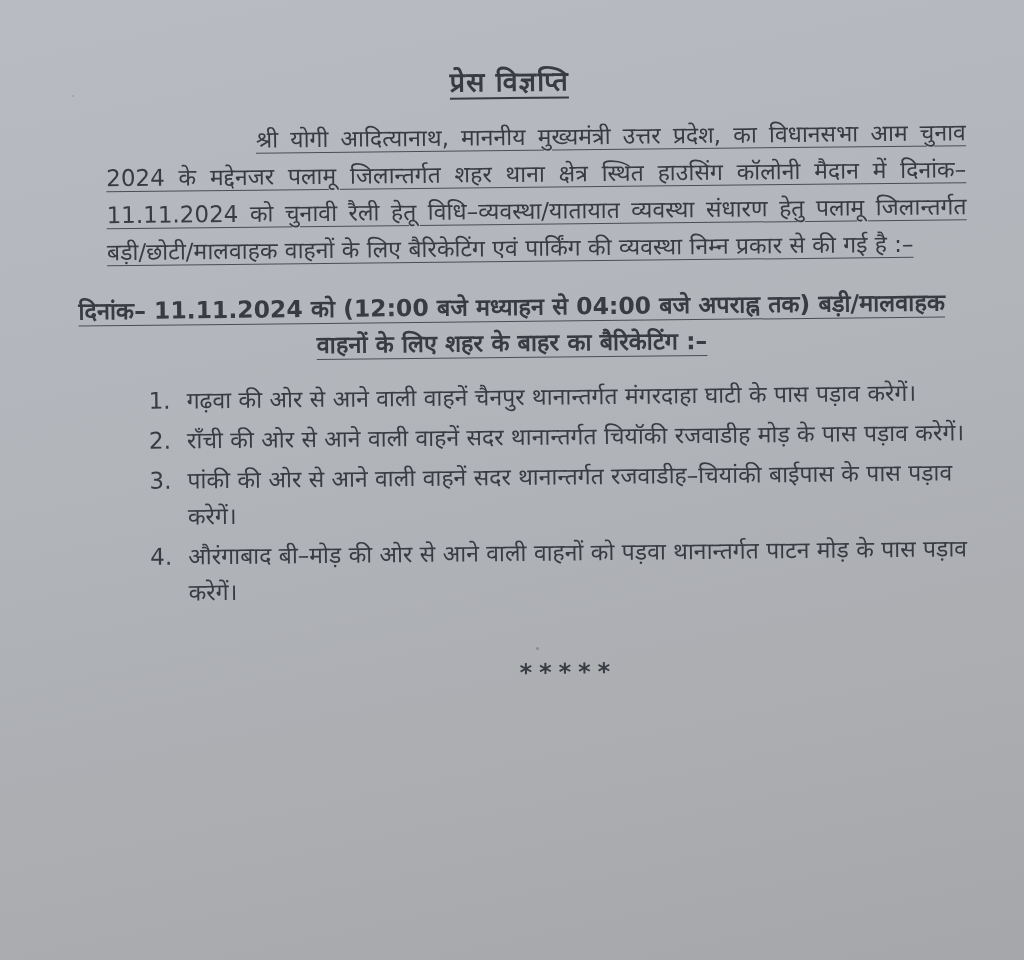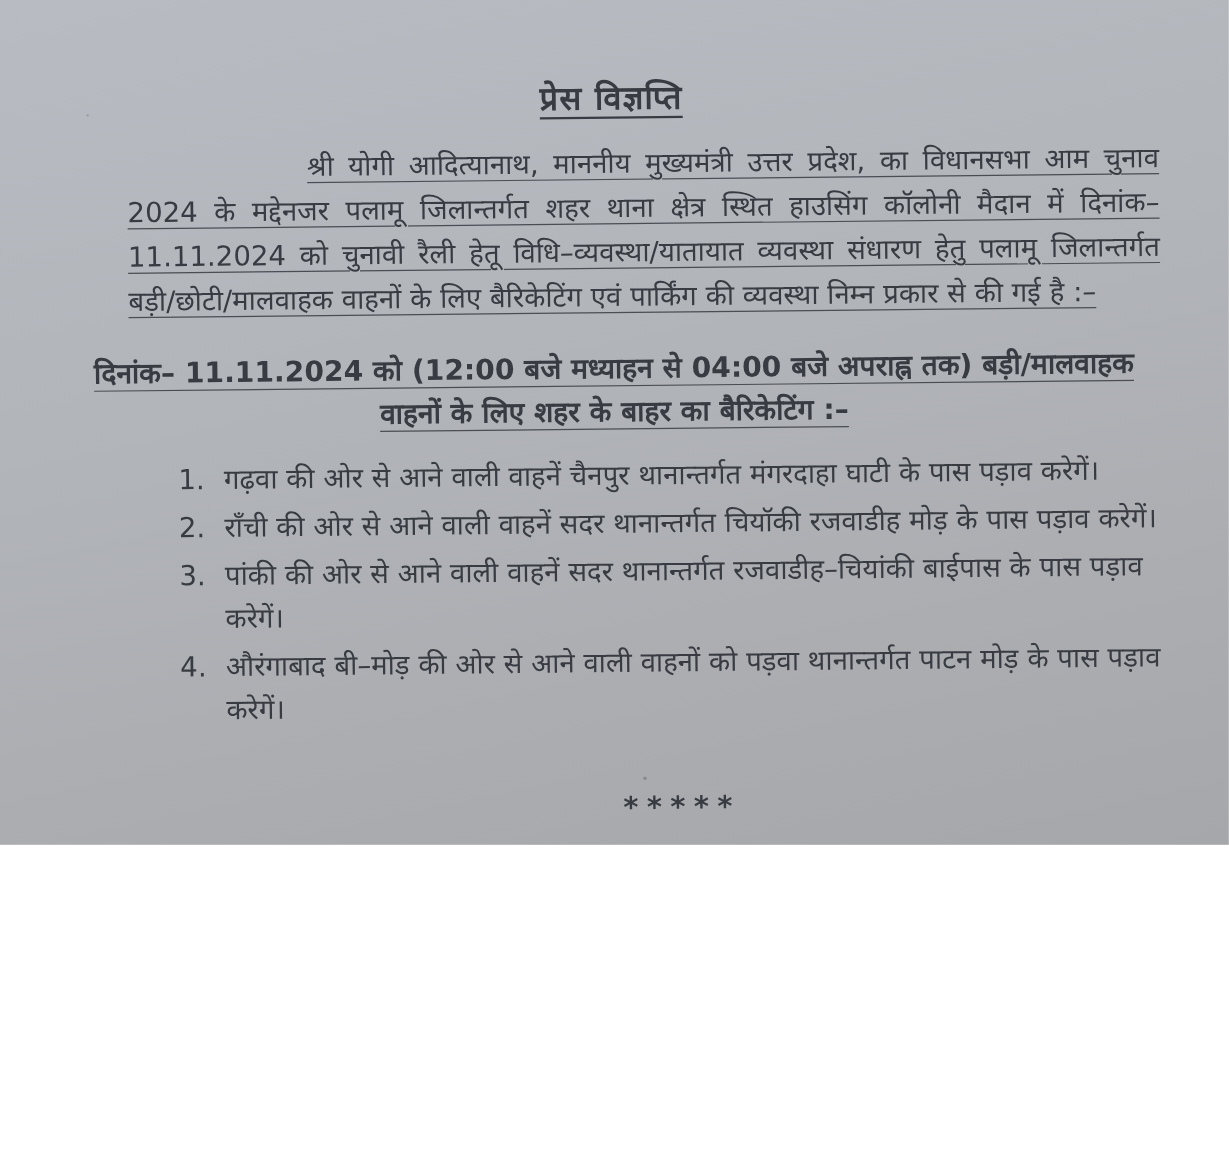--- a/index.html
+++ b/index.html
@@ -8,21 +8,21 @@
   }
   body {
     width: 1024px;
     height: 960px;
     overflow: hidden;
     font-family: "DejaVu Sans", sans-serif;
   }
   .paper {
     position: relative;
     width: 1024px;
-    height: 704px;
+    height: 960px;
     background: linear-gradient(168deg, #b8bcc2 0%, #b2b5ba 40%, #acaeb2 70%, #a6a7aa 100%);
     overflow: hidden;
   }
   .sheet-content {
     position: absolute;
     left: 0;
     top: 0;
     width: 1024px;
     transform: rotate(-0.6deg);
     transform-origin: 50% 50%;

